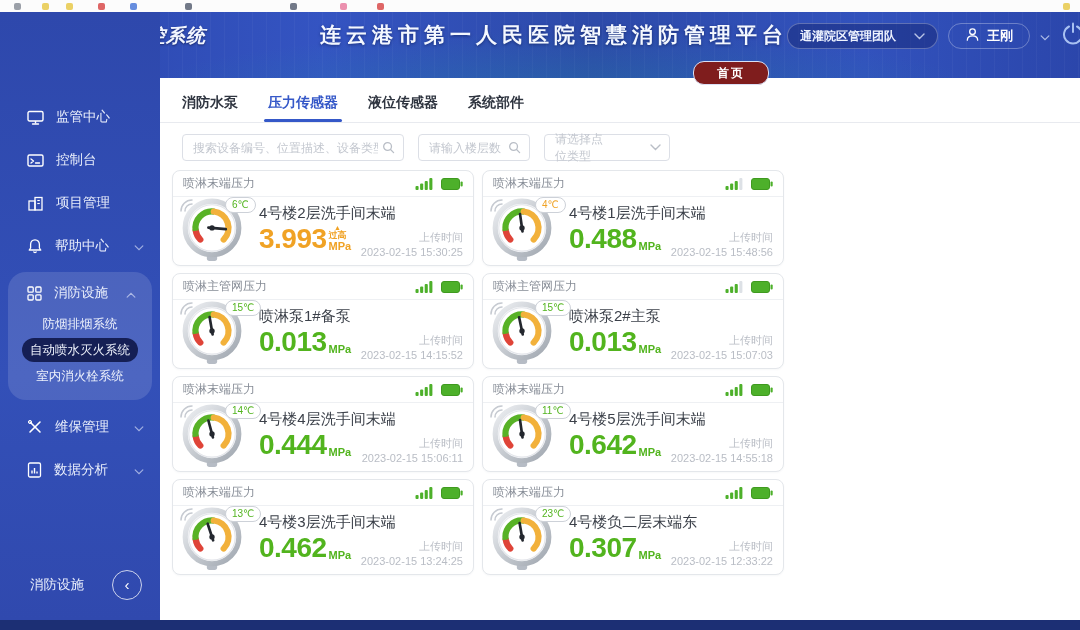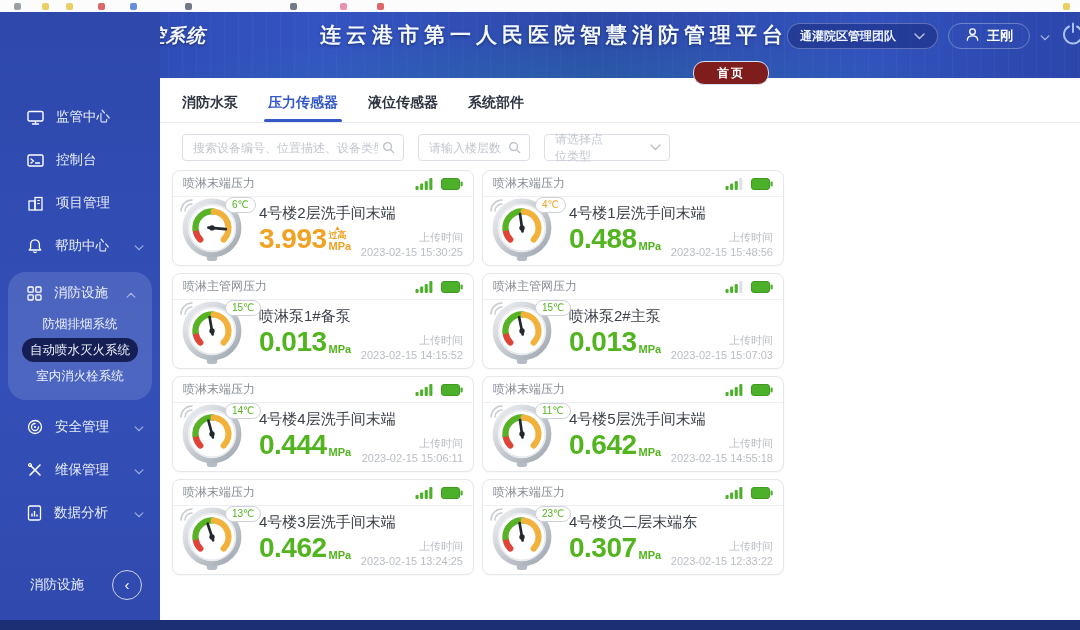--- a/index.html
+++ b/index.html
@@ -214,33 +214,20 @@
               </svg>
             </span>
             <span class="lbl">消防设施</span>
             <span class="chev"><svg width="10" height="6" viewBox="0 0 11 7">
                 <path d="M1 6 L5.5 1.5 L10 6" stroke="#dfe6fa" stroke-width="1.3" fill="none" stroke-linecap="round"></path>
               </svg></span>
           </div>
           <span class="sub-item">防烟排烟系统</span>
           <span class="sub-item active">自动喷水灭火系统</span>
           <span class="sub-item">室内消火栓系统</span>
-        </div>
-        <div class="side-item">
-          <span style="display:flex">
-            <svg width="16" height="16" viewBox="0 0 16 16">
-              <circle cx="8" cy="8" r="6.5" stroke="#fff" stroke-width="1.3" fill="none"></circle>
-              <path d="M8 4.5 A 3.5 3.5 0 1 0 11.5 8" stroke="#fff" stroke-width="1.3" fill="none" stroke-linecap="round"></path>
-              <circle cx="8" cy="8" r="1.1" fill="#fff"></circle>
-            </svg>
-          </span>
-          <span class="lbl">安全管理</span>
-          <span class="chev"><svg width="10" height="6" viewBox="0 0 11 7">
-              <path d="M1 1 L5.5 5.5 L10 1" stroke="#dfe6fa" stroke-width="1.3" fill="none" stroke-linecap="round"></path>
-            </svg></span>
         </div>
         <div class="side-item">
           <span style="display:flex">
             <svg width="16" height="16" viewBox="0 0 16 16">
               <path d="M3 3 L13 13" stroke="#fff" stroke-width="1.6" stroke-linecap="round"></path>
               <path d="M13 3 L3 13" stroke="#fff" stroke-width="1.6" stroke-linecap="round"></path>
               <circle cx="3" cy="3" r="1.6" stroke="#fff" stroke-width="1" fill="none"></circle>
             </svg>
           </span>
           <span class="lbl">维保管理</span>

